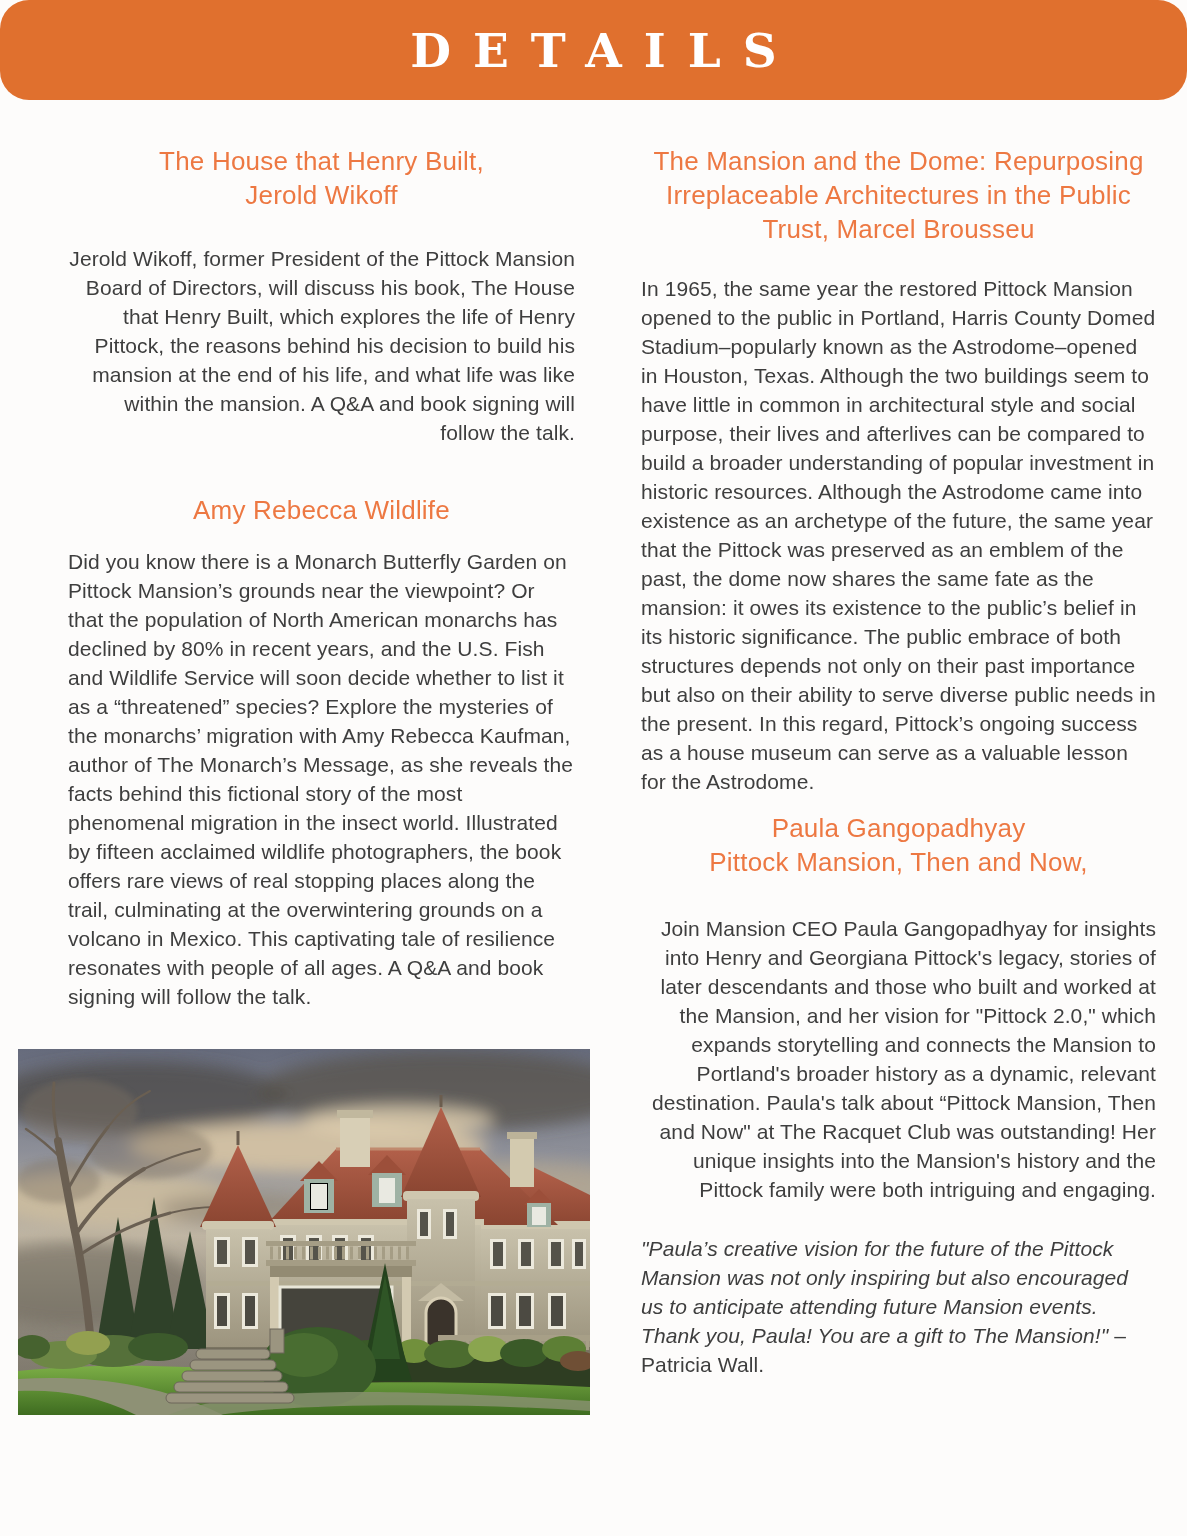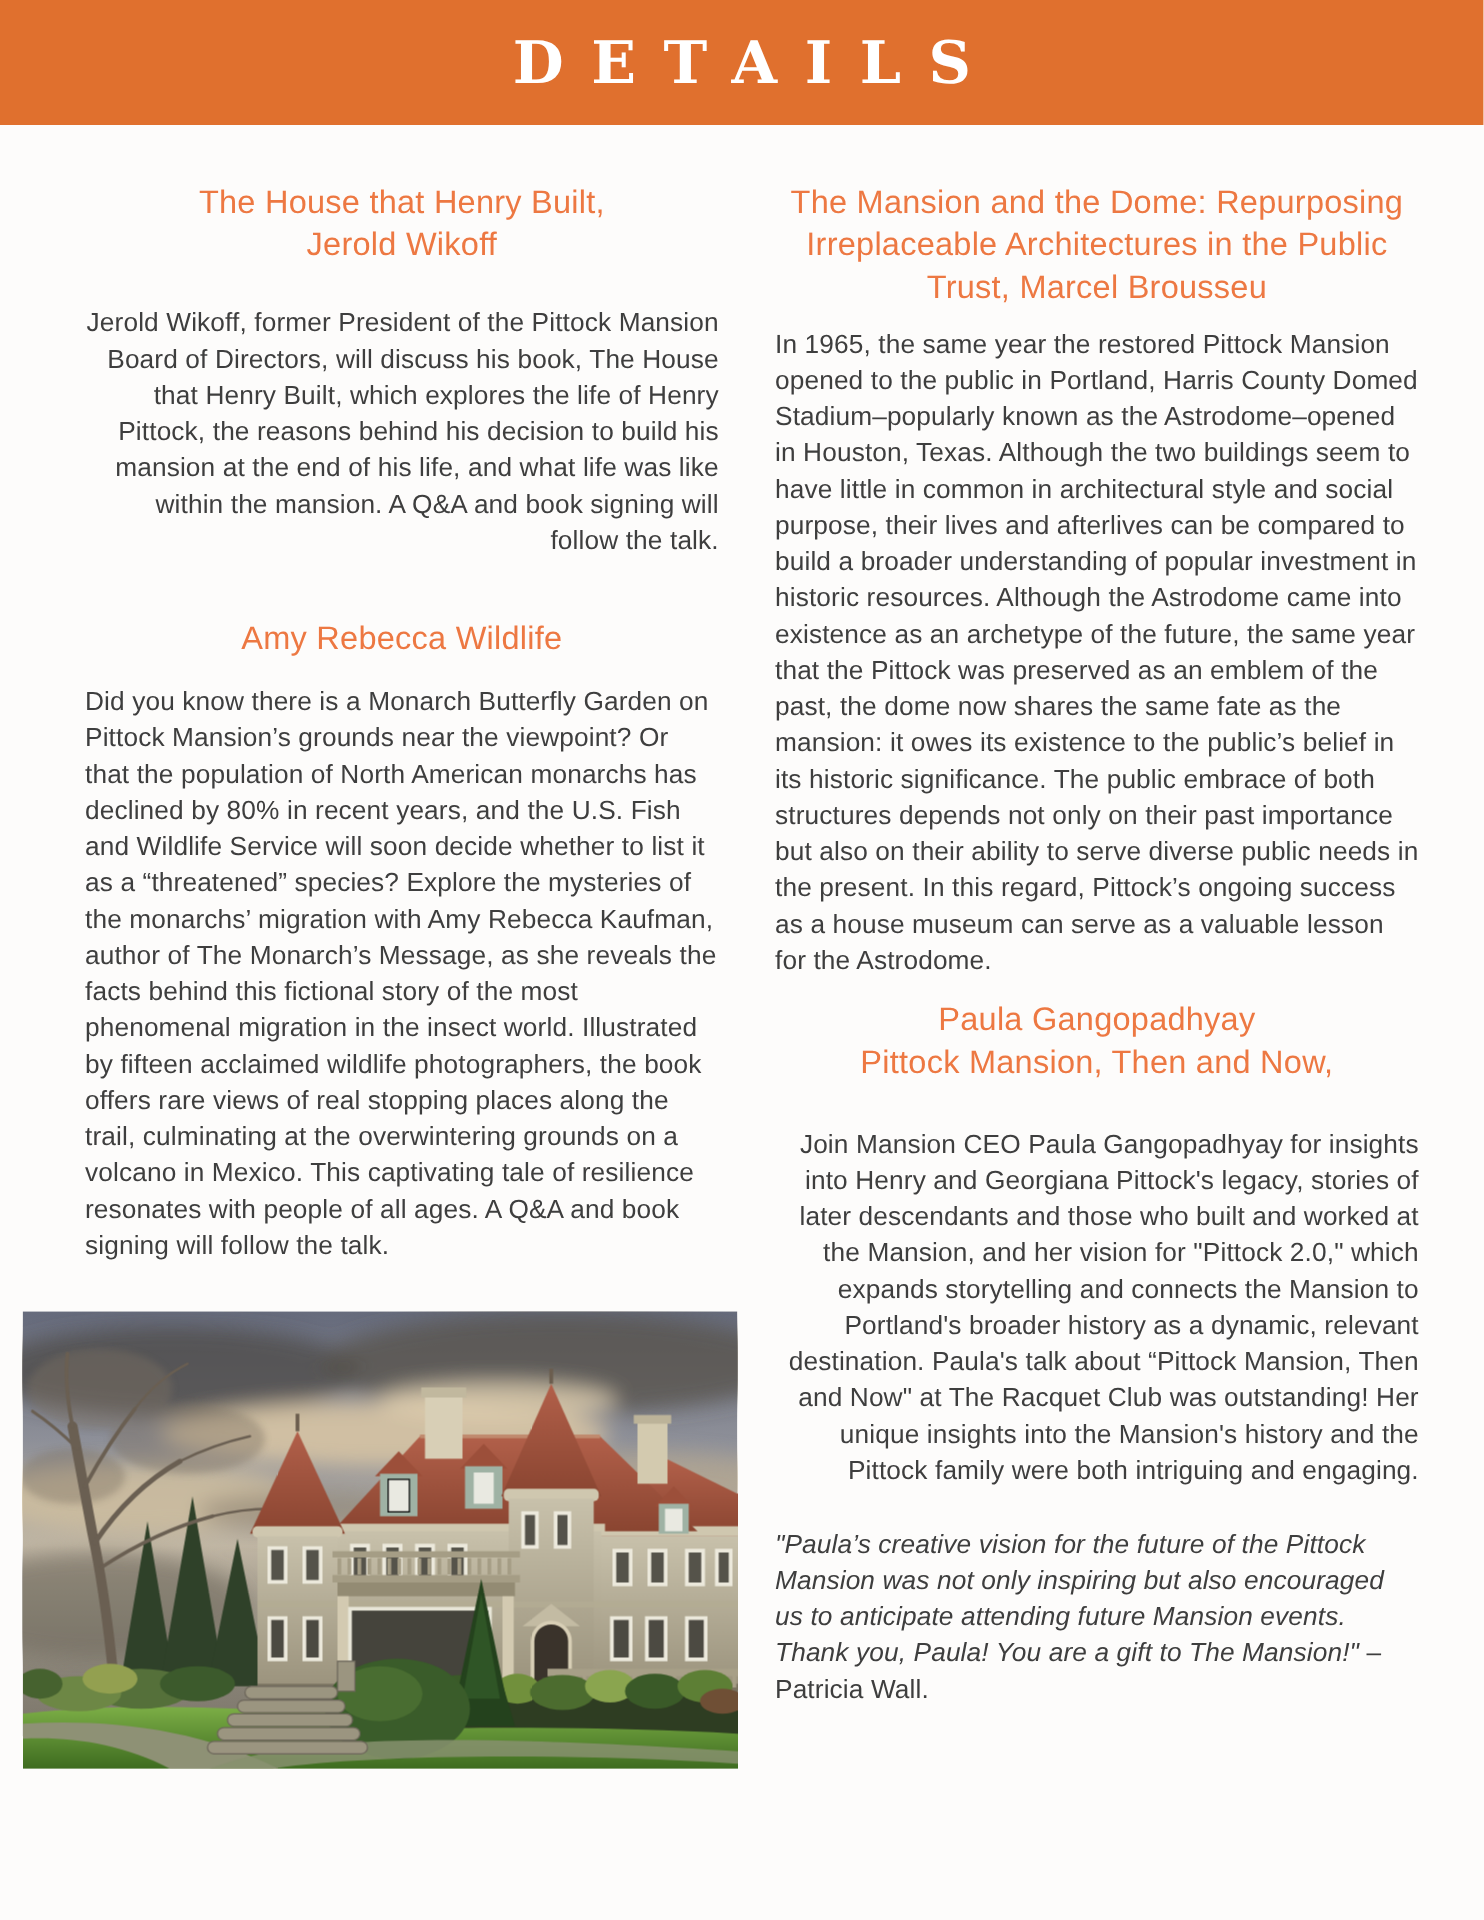--- a/index.html
+++ b/index.html
@@ -15,37 +15,37 @@
     font-family:"Liberation Sans", sans-serif;
     color:var(--body-text);
     -webkit-font-smoothing:antialiased;
   }
   .page{width:1187px;height:1536px;overflow:hidden;position:relative;background:#fdfcfb;}
 
   
   .banner{
     height:100px;width:100%;
     background:var(--banner-orange);
-    display:flex;align-items:center;justify-content:center;
+    display:flex;align-items:center;justify-content:center;border-radius:29px;
   }
   .banner h1{
     margin:0;
     font-family:"DejaVu Serif", serif;
     font-weight:700;
     font-size:47px;
     color:#ffffff;
     letter-spacing:22px;
     padding-left:22px; 
   }
 
   
   .content{
     display:grid;
     grid-template-columns:507px 515px;
-    column-gap:45px;
+    column-gap:66px;
     padding:44px 52px 0 68px;
   }
   h2.heading{
     margin:0;
     color:var(--heading-orange);
     font-size:26px;
     line-height:34px;
     font-weight:500;
     text-align:center;
     letter-spacing:.2px;
@@ -53,21 +53,21 @@
   h2.heading .hline{display:block;}
   p.body{
     margin:0;
     font-size:21px;
     line-height:29px;
     letter-spacing:.1px;
   }
   .sec-l1 .body{margin-top:32px;text-align:right;}
   .sec-l2{margin-top:46px;}
   .sec-l2 .body{margin-top:20px;}
-  .sec-r1 .body{margin-top:15px;}
+  .sec-r1 .body{margin-top:28px;}
   .sec-r2{margin-top:15px;}
   .sec-r2 .body{margin-top:35px;text-align:right;}
   p.quote{
     margin:30px 0 0 0;
     font-size:21px;
     line-height:29px;
     letter-spacing:.1px;
   }
   p.quote .q-italic{font-style:italic;}
   p.quote .q-attrib{font-style:normal;}

